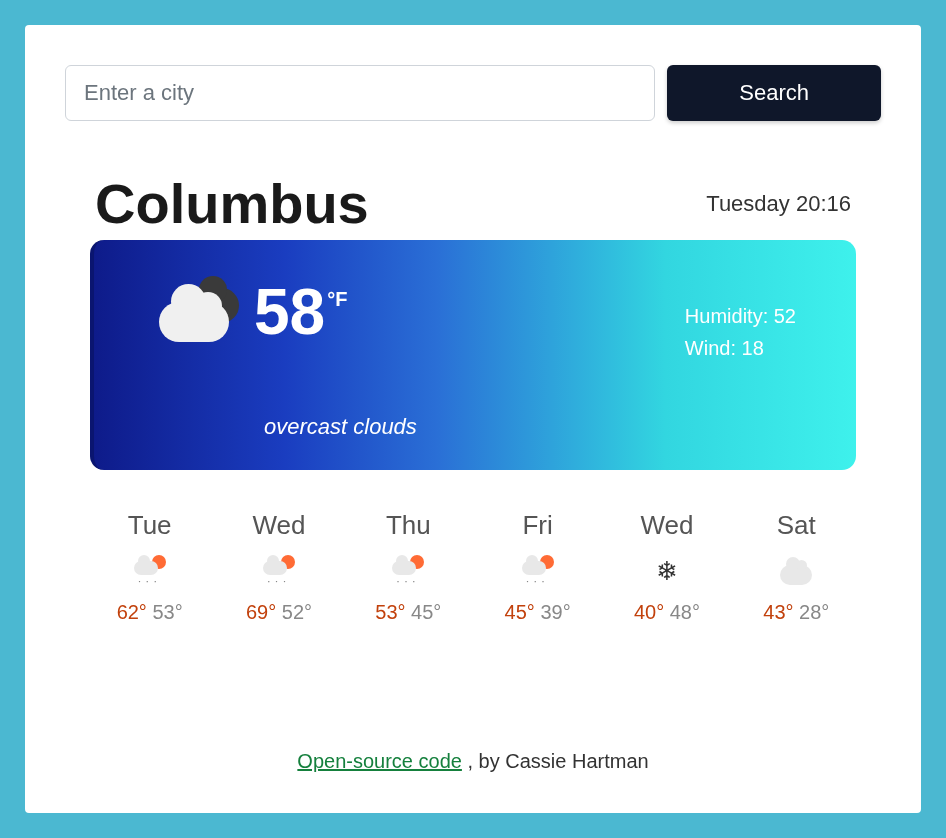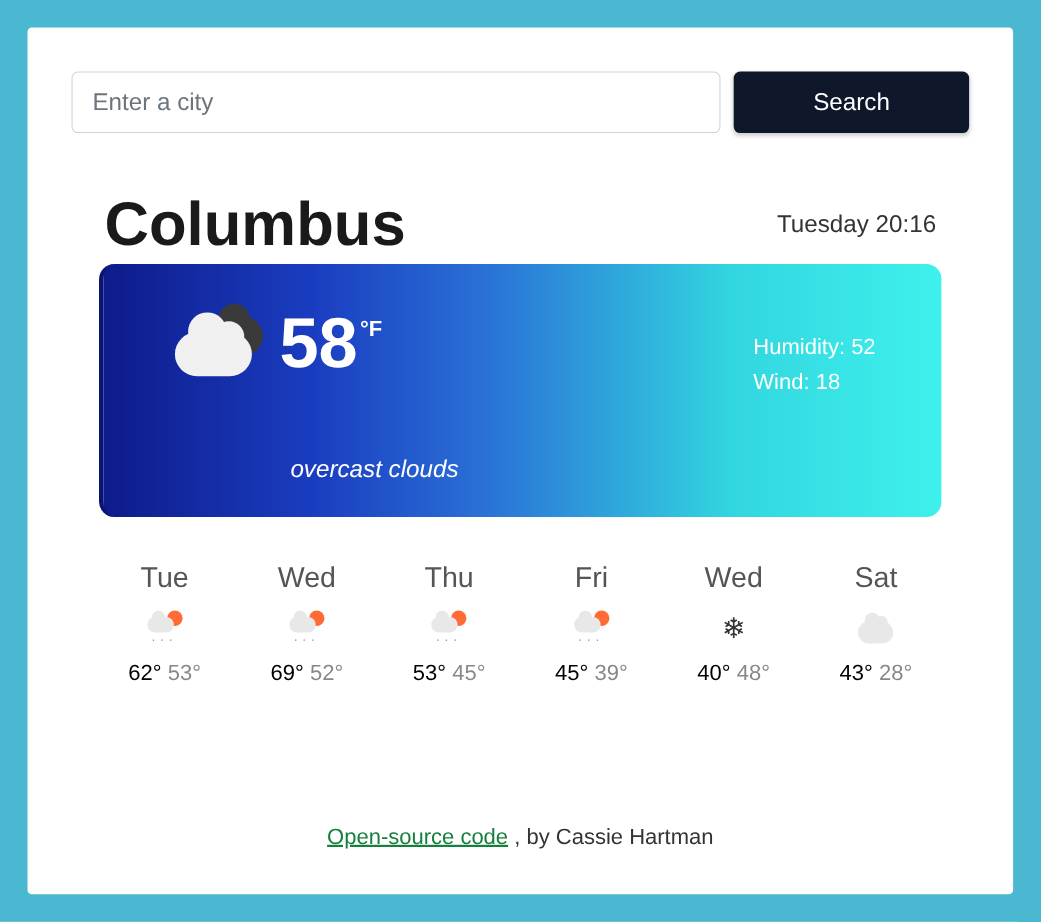--- a/index.html
+++ b/index.html
@@ -178,21 +178,21 @@
       display: flex;
       align-items: center;
       justify-content: center;
       font-size: 28px;
       position: relative;
     }
     .temps {
       font-size: 20px;
     }
     .temp-high {
-      color: #000000;
+      color: #c2410c;
     }
     .temp-low {
       color: #888;
     }
     .footer {
       text-align: center;
       margin-top: auto;
       font-size: 20px;
       color: #333;
     }

